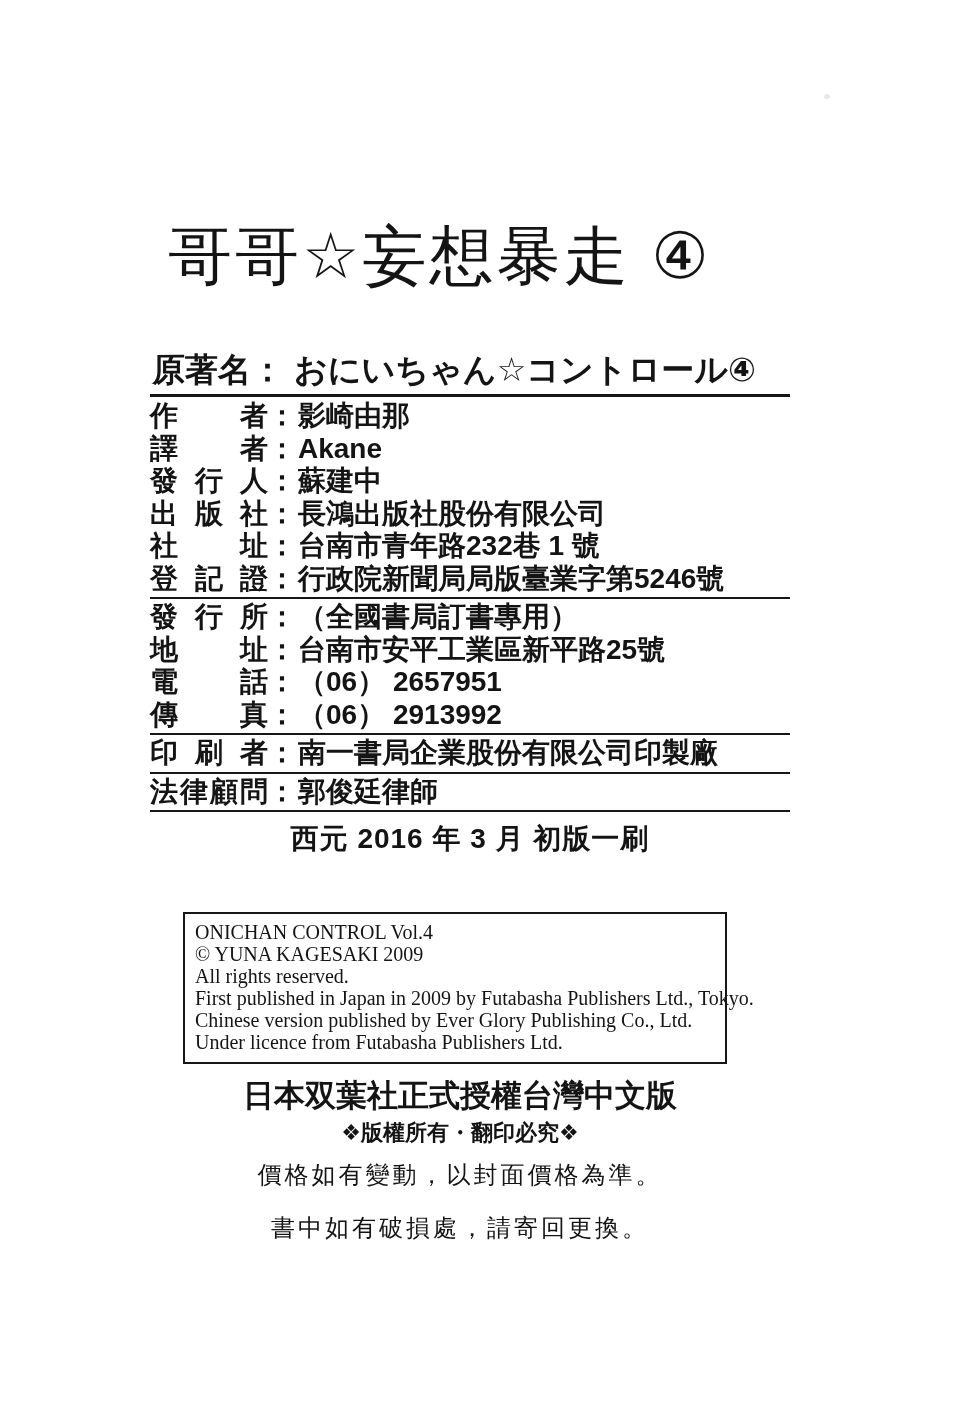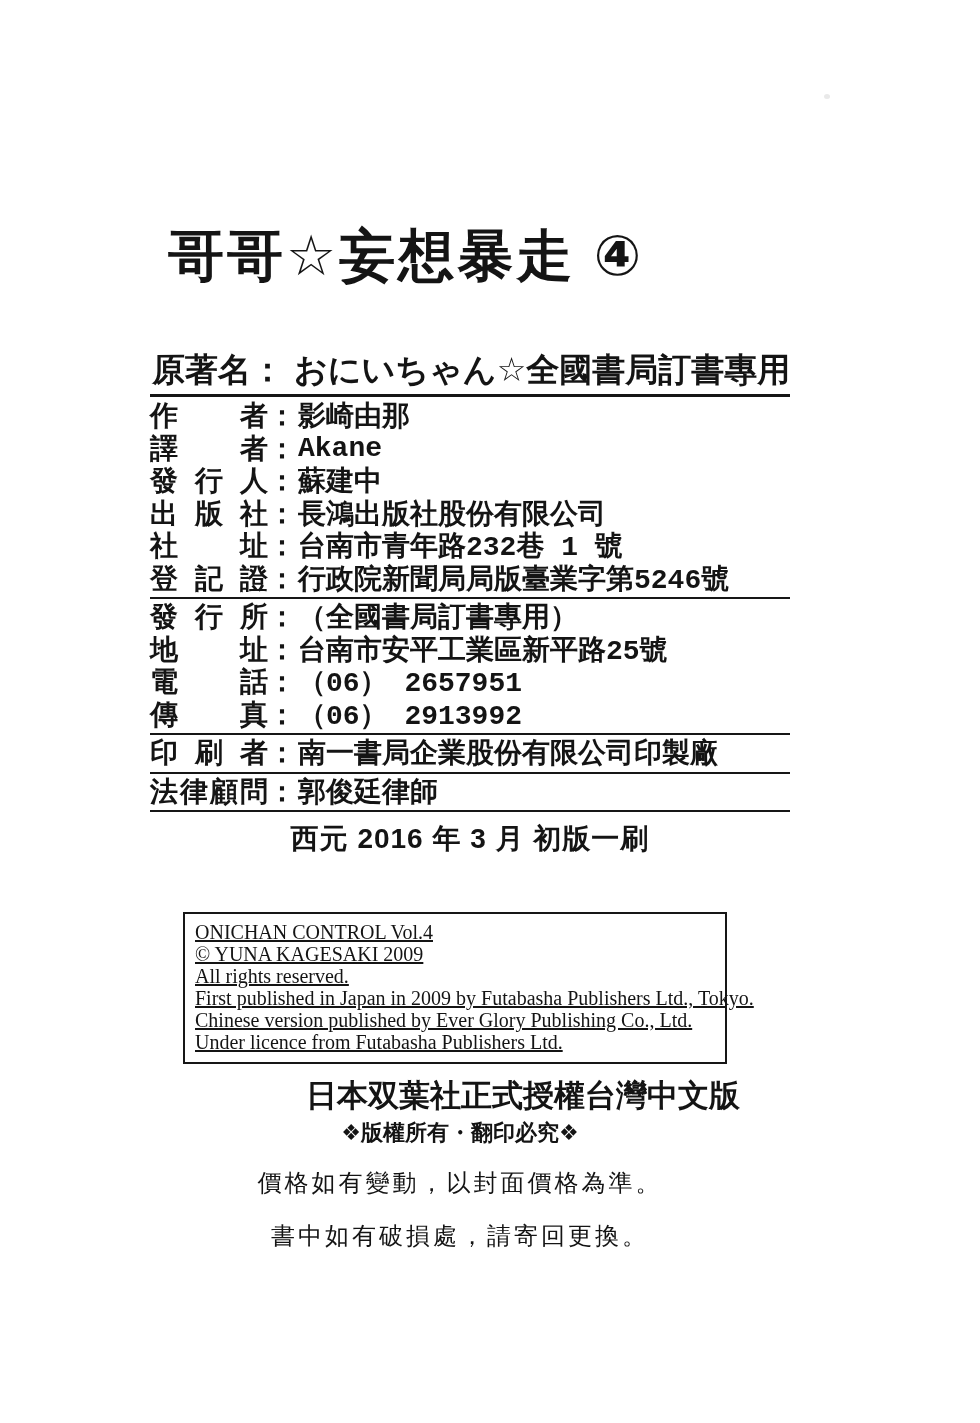--- a/index.html
+++ b/index.html
@@ -25,23 +25,23 @@
     position: absolute;
     left: 824px;
     top: 94px;
     width: 6px;
     height: 5px;
     border-radius: 50%;
     background: #e9e9e9;
   }
   .title {
     margin: 206px 0 0 18px;
-    font-size: 56px;
+    font-size: 64px;
     line-height: 100px;
-    font-weight: 700;
+    font-weight: 400;
     letter-spacing: 3px;
     white-space: nowrap;
   }
   .subtitle {
     margin: 42px 0 0 2px;
     font-size: 33px;
     font-weight: 700;
     white-space: nowrap;
   }
   .subtitle .gap { display: inline-block; width: 10px; }
@@ -65,21 +65,21 @@
     font-weight: 600;
     white-space: nowrap;
   }
   .info-label {
     display: inline-flex;
     justify-content: space-between;
     width: 118px;
     flex: 0 0 118px;
   }
   .info-colon { flex: 0 0 auto; margin-right: 2px; }
-  .info-value { flex: 0 0 auto; font-family: Liberation Mono, monospace; }
+  .info-value { flex: 0 0 auto; }
   .rule-mid {
     border: none;
     border-top: 2.5px solid #161616;
     margin: 2px 0;
   }
   .date-line {
     margin-top: 8px;
     height: 32px;
     font-size: 28px;
     font-weight: 600;
@@ -88,59 +88,58 @@
   }
   .license-box {
     margin: 60px 0 0 33px;
     width: 520px;
     border: 2px solid #161616;
     padding: 7px 10px 9px 10px;
     font-family: "Liberation Serif", "DejaVu Serif", serif;
     font-size: 20px;
     line-height: 22px;
   }
-  .license-line { white-space: nowrap; text-decoration: underline; }
+  .license-line { white-space: nowrap; }
   .footer {
     width: 560px;
     margin: 13px 0 0 30px;
     text-align: center;
   }
   .footer-line1 {
     font-size: 31px;
     font-weight: 700;
     line-height: 37px;
     white-space: nowrap;
-    text-align: right;
   }
   .footer-line2 {
     font-size: 22px;
     font-weight: 700;
     line-height: 37px;
     white-space: nowrap;
   }
   .footer-note {
     font-family: "Liberation Serif", "DejaVu Serif", serif;
     font-size: 24px;
     line-height: 32px;
     letter-spacing: 3px;
     white-space: nowrap;
     margin-top: 21px;
   }
-  .footer-note.first { margin-top: 16px; }
+  .footer-note.first { margin-top: 8px; }
 </style>
 </head>
 <body>
 
 <div class="scan-dot"></div>
 
 <div class="page">
 
   <h1 class="title">哥哥☆妄想暴走 ④</h1>
 
-  <div class="subtitle"><span>原著名：</span><span class="gap"></span><span>おにいちゃん☆全國書局訂書專用</span></div>
+  <div class="subtitle"><span>原著名：</span><span class="gap"></span><span>おにいちゃん☆コントロール④</span></div>
 
 
   <hr class="rule-thick">
 
   <div class="info-table" id="info-table">
       <div class="info-row">
         <span class="info-label">
           <span>作</span>
           <span>者</span>
         </span>

